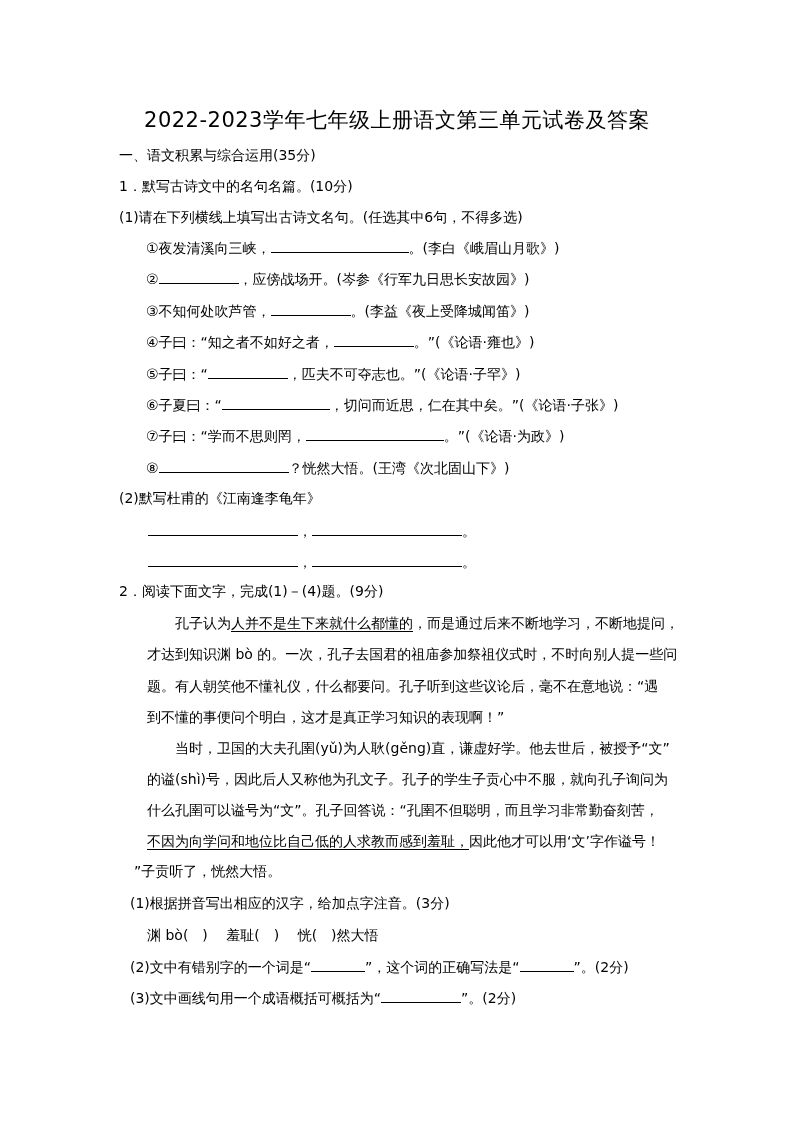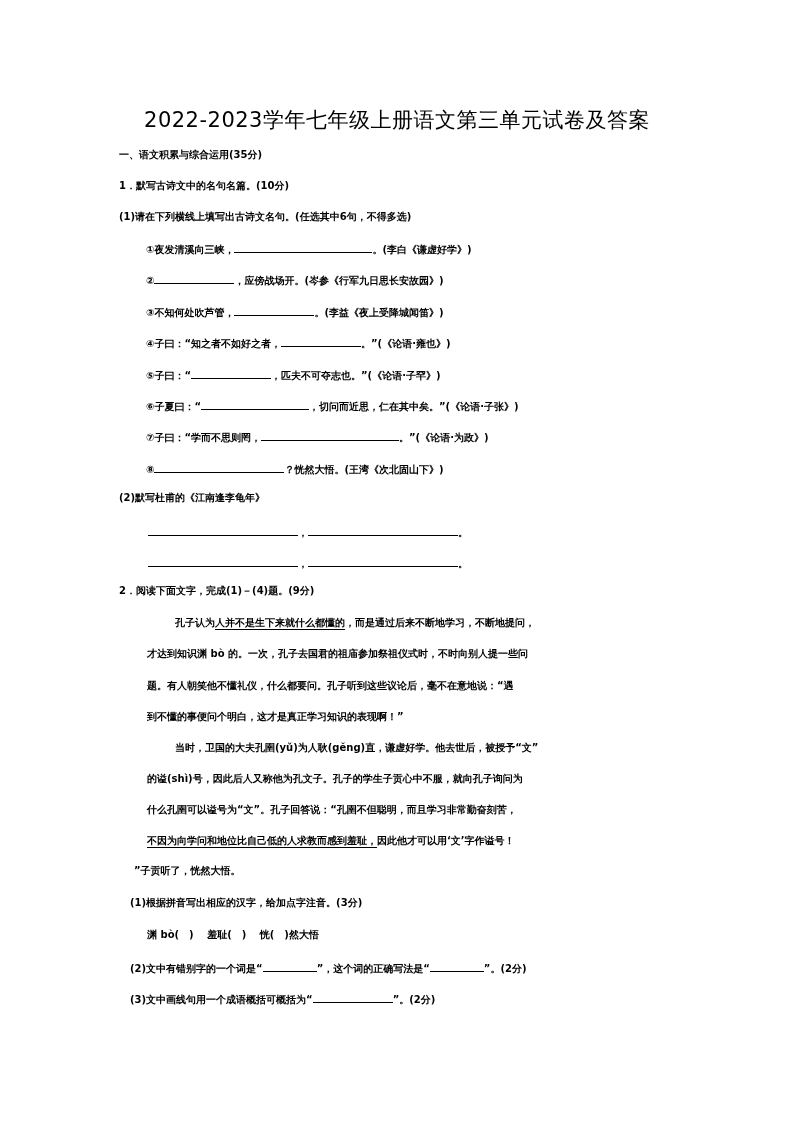--- a/index.html
+++ b/index.html
@@ -1,37 +1,37 @@
 <!DOCTYPE html>
 <html><head>
 <meta charset="utf-8">
 <style>
   html, body { margin: 0; padding: 0; background: #ffffff; }
   body { width: 794px; height: 1123px; position: relative; overflow: hidden;
          font-family: "DejaVu Sans", "Liberation Sans", sans-serif; color: #000; }
   .page { position: absolute; left: 0; top: 0; width: 794px; height: 844px; border-radius: 22px; }
   .title { position: absolute; top: 106px; left: 0; width: 794px; text-align: center;
            font-size: 21px; letter-spacing: 0.5px; }
-  .line { position: absolute; font-size: 10px; white-space: nowrap; line-height: 18px; font-weight: bold; }
+  .line { position: absolute; font-size: 14px; white-space: nowrap; line-height: 18px; }
   .blank { display: inline-block; border-bottom: 1px solid #000; height: 14px; vertical-align: baseline; }
   .ul { text-decoration: underline; text-underline-offset: 3px; }
 </style>
 </head>
 <body>
 
 <div class="page">
 
   <div class="title">2022-2023学年七年级上册语文第三单元试卷及答案</div>
 
   <div class="line" style="left:119px; top:146px;">一、语文积累与综合运用(35分)</div>
   <div class="line" style="left:119px; top:177px;">1．默写古诗文中的名句名篇。(10分)</div>
   <div class="line" style="left:119px; top:208px;">(1)请在下列横线上填写出古诗文名句。(任选其中6句，不得多选)</div>
 
   <div class="line" style="left:146px; top:238px;">
-    <span>①夜发清溪向三峡，</span><span class="blank" style="width:138px"></span><span>。(李白《谦虚好学》)</span>
+    <span>①夜发清溪向三峡，</span><span class="blank" style="width:138px"></span><span>。(李白《峨眉山月歌》)</span>
   </div>
   <div class="line" style="left:146px; top:269px;">
     <span>②</span><span class="blank" style="width:80px"></span><span>，应傍战场开。(岑参《行军九日思长安故园》)</span>
   </div>
   <div class="line" style="left:146px; top:301px;">
     <span>③不知何处吹芦管，</span><span class="blank" style="width:80px"></span><span>。(李益《夜上受降城闻笛》)</span>
   </div>
   <div class="line" style="left:146px; top:332px;">
     <span>④子曰：“知之者不如好之者，</span><span class="blank" style="width:80px"></span><span>。”(《论语·雍也》)</span>
   </div>

